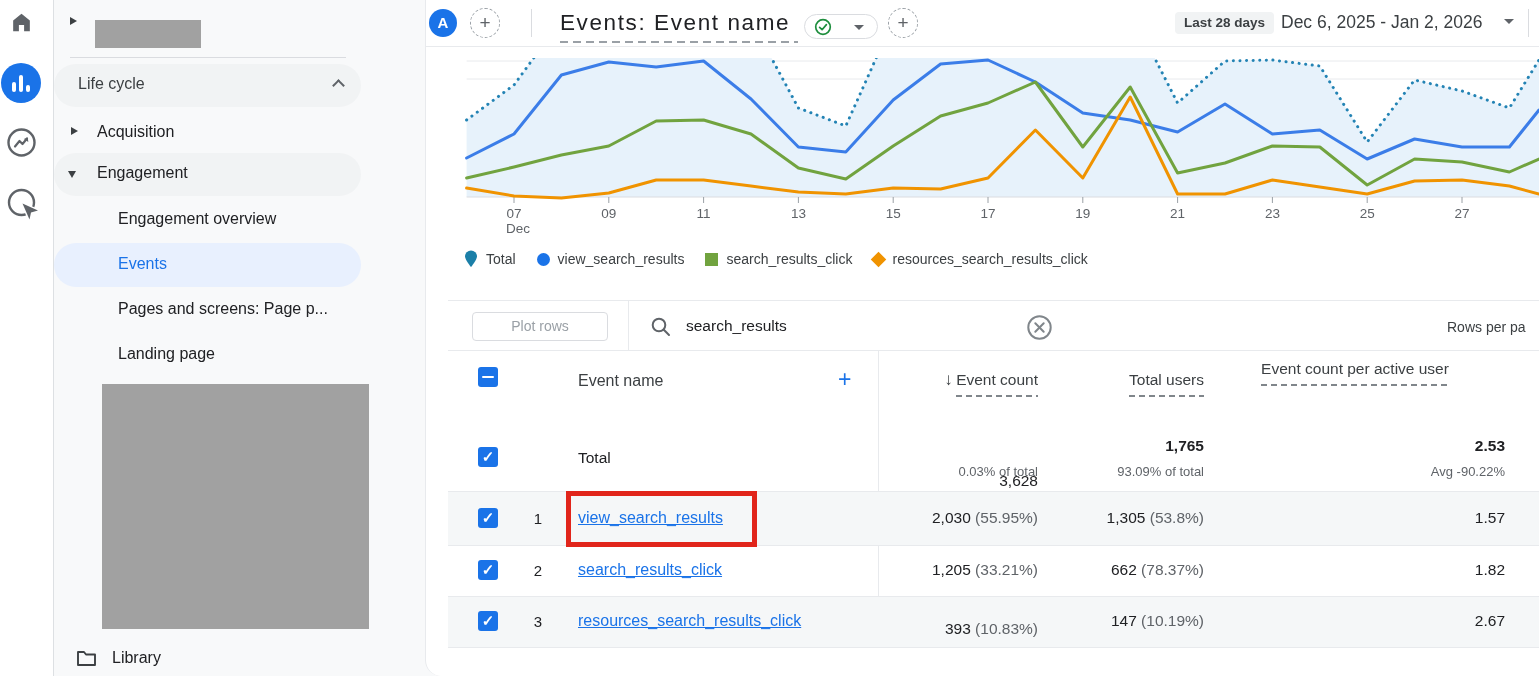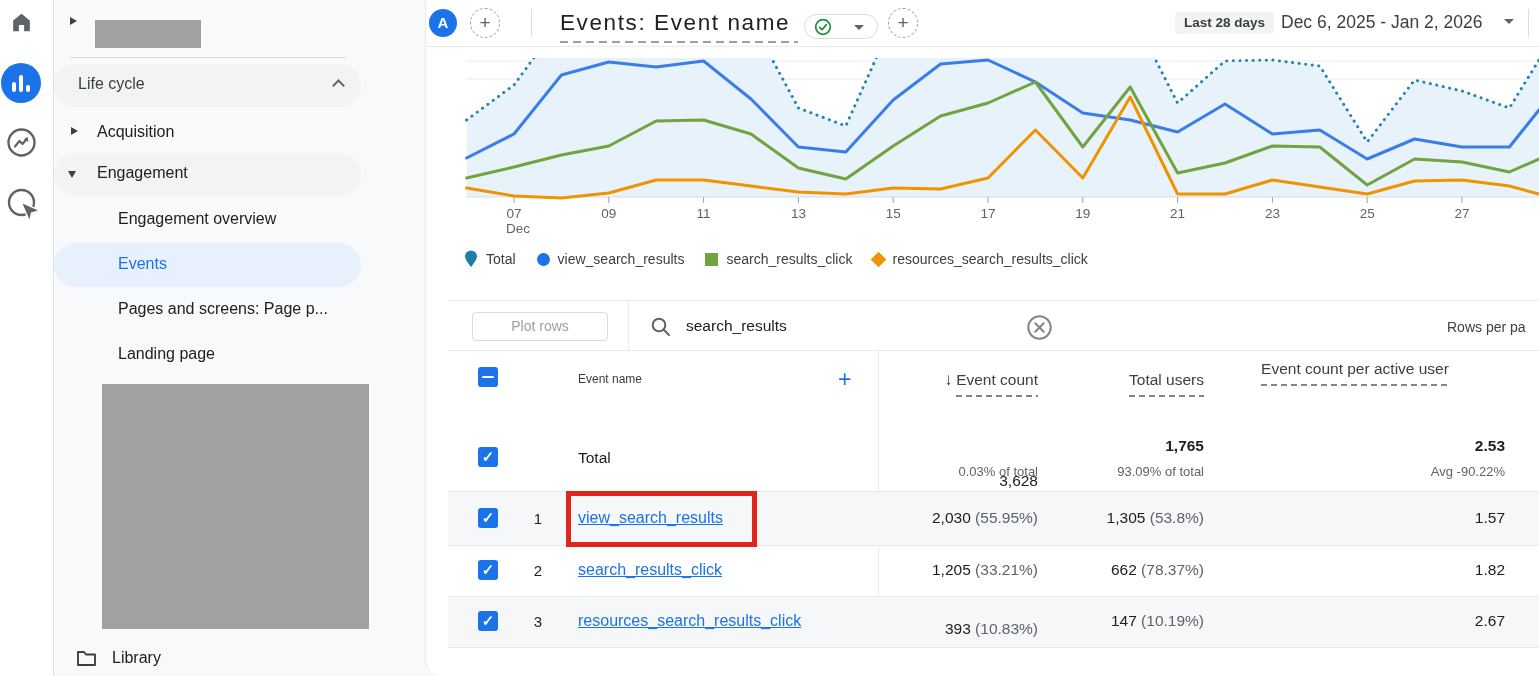--- a/index.html
+++ b/index.html
@@ -191,21 +191,21 @@
     <line x1="17.7" y1="9.3" x2="9.3" y2="17.7" stroke="#80868b" stroke-width="2" stroke-linecap="round"></line>
   </svg>
   <div class="abs" style="left:1447px;top:319px;font-size:14px;color:#3c4043;white-space:nowrap;">Rows per pa</div>
   <div class="abs rowline" style="top:350px;"></div>
 
   <div class="abs" style="left:878px;top:351px;width:1px;height:296px;background:#e8eaed;"></div>
 
   <div class="abs checkbox" style="left:478px;top:367px;">
     <div style="position:absolute;left:4px;top:8.5px;width:12px;height:2.6px;background:#fff;border-radius:1px;"></div>
   </div>
-  <div class="abs" style="left:578px;top:372px;font-size:12px;color:#3c4043;">Event name</div>
+  <div class="abs" style="left:578px;top:372px;font-size:16px;color:#3c4043;">Event name</div>
   <div class="abs" style="left:838px;top:366px;font-size:23px;color:#1a73e8;">+</div>
   <div class="abs" style="left:878px;top:370px;width:160px;text-align:right;">
     <span style="font-size:17px;color:#3c4043;">↓ </span><span class="hlabel">Event count</span>
   </div>
   <div class="abs" style="left:1044px;top:371px;width:160px;text-align:right;">
     <span class="hlabel">Total users</span>
   </div>
   <div class="abs" style="left:1205px;top:360px;width:300px;text-align:center;">
     <span class="hlabel">Event count per active user</span>
   </div>

